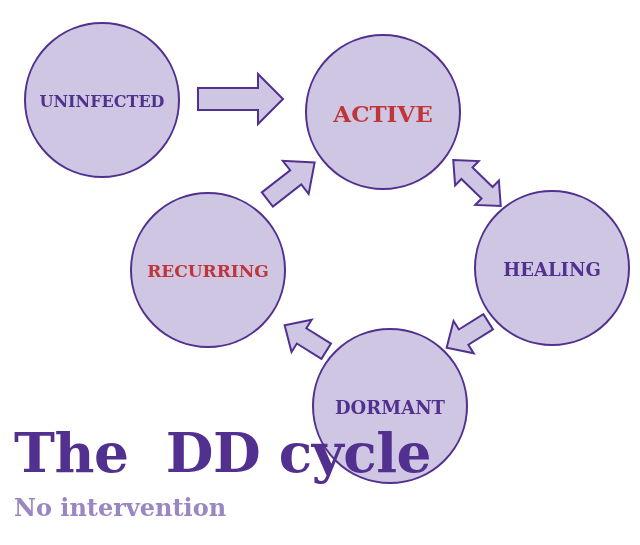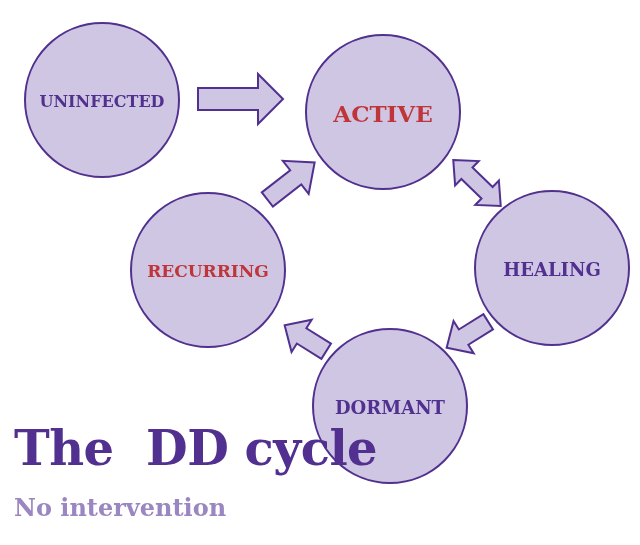--- a/index.html
+++ b/index.html
@@ -1,21 +1,21 @@
 <!DOCTYPE html>
 <html><head>
 <meta charset="utf-8">
 <style>
   html, body { margin:0; padding:0; background:#ffffff; }
   body { width:640px; height:545px; position:relative; overflow:hidden; font-family:"DejaVu Serif", serif; }
   svg#diagram { position:absolute; left:0; top:0; }
   .node circle { fill:#cfc6e3; stroke:#51308f; stroke-width:2; }
   .node text { font-family:"DejaVu Serif", serif; font-weight:bold; text-anchor:middle; dominant-baseline:central; }
   .arrow { fill:#cfc6e3; stroke:#51308f; stroke-width:2; stroke-linejoin:miter; }
-  #title { position:absolute; left:14px; top:420px; font-family:"DejaVu Serif", serif; font-weight:bold; font-size:48px; color:#51308f; white-space:pre; letter-spacing:-0.5px; }
+  #title { position:absolute; left:14px; top:420px; font-family:"DejaVu Serif", serif; font-weight:bold; font-size:55px; color:#51308f; white-space:pre; letter-spacing:-0.5px; }
   #subtitle { position:absolute; left:14px; top:493px; font-family:"DejaVu Serif", serif; font-weight:bold; font-size:24px; color:#9a86c0; white-space:pre; }
 </style>
 </head>
 <body>
 
 <svg id="diagram" width="640" height="545" viewBox="0 0 640 545">
 
   <g id="arrows">
 
     <polygon class="arrow" points="198,88 258,88 258,74 283,99 258,124 258,110 198,110" style="fill: rgb(207, 198, 227); stroke: rgb(81, 48, 143);"></polygon>

